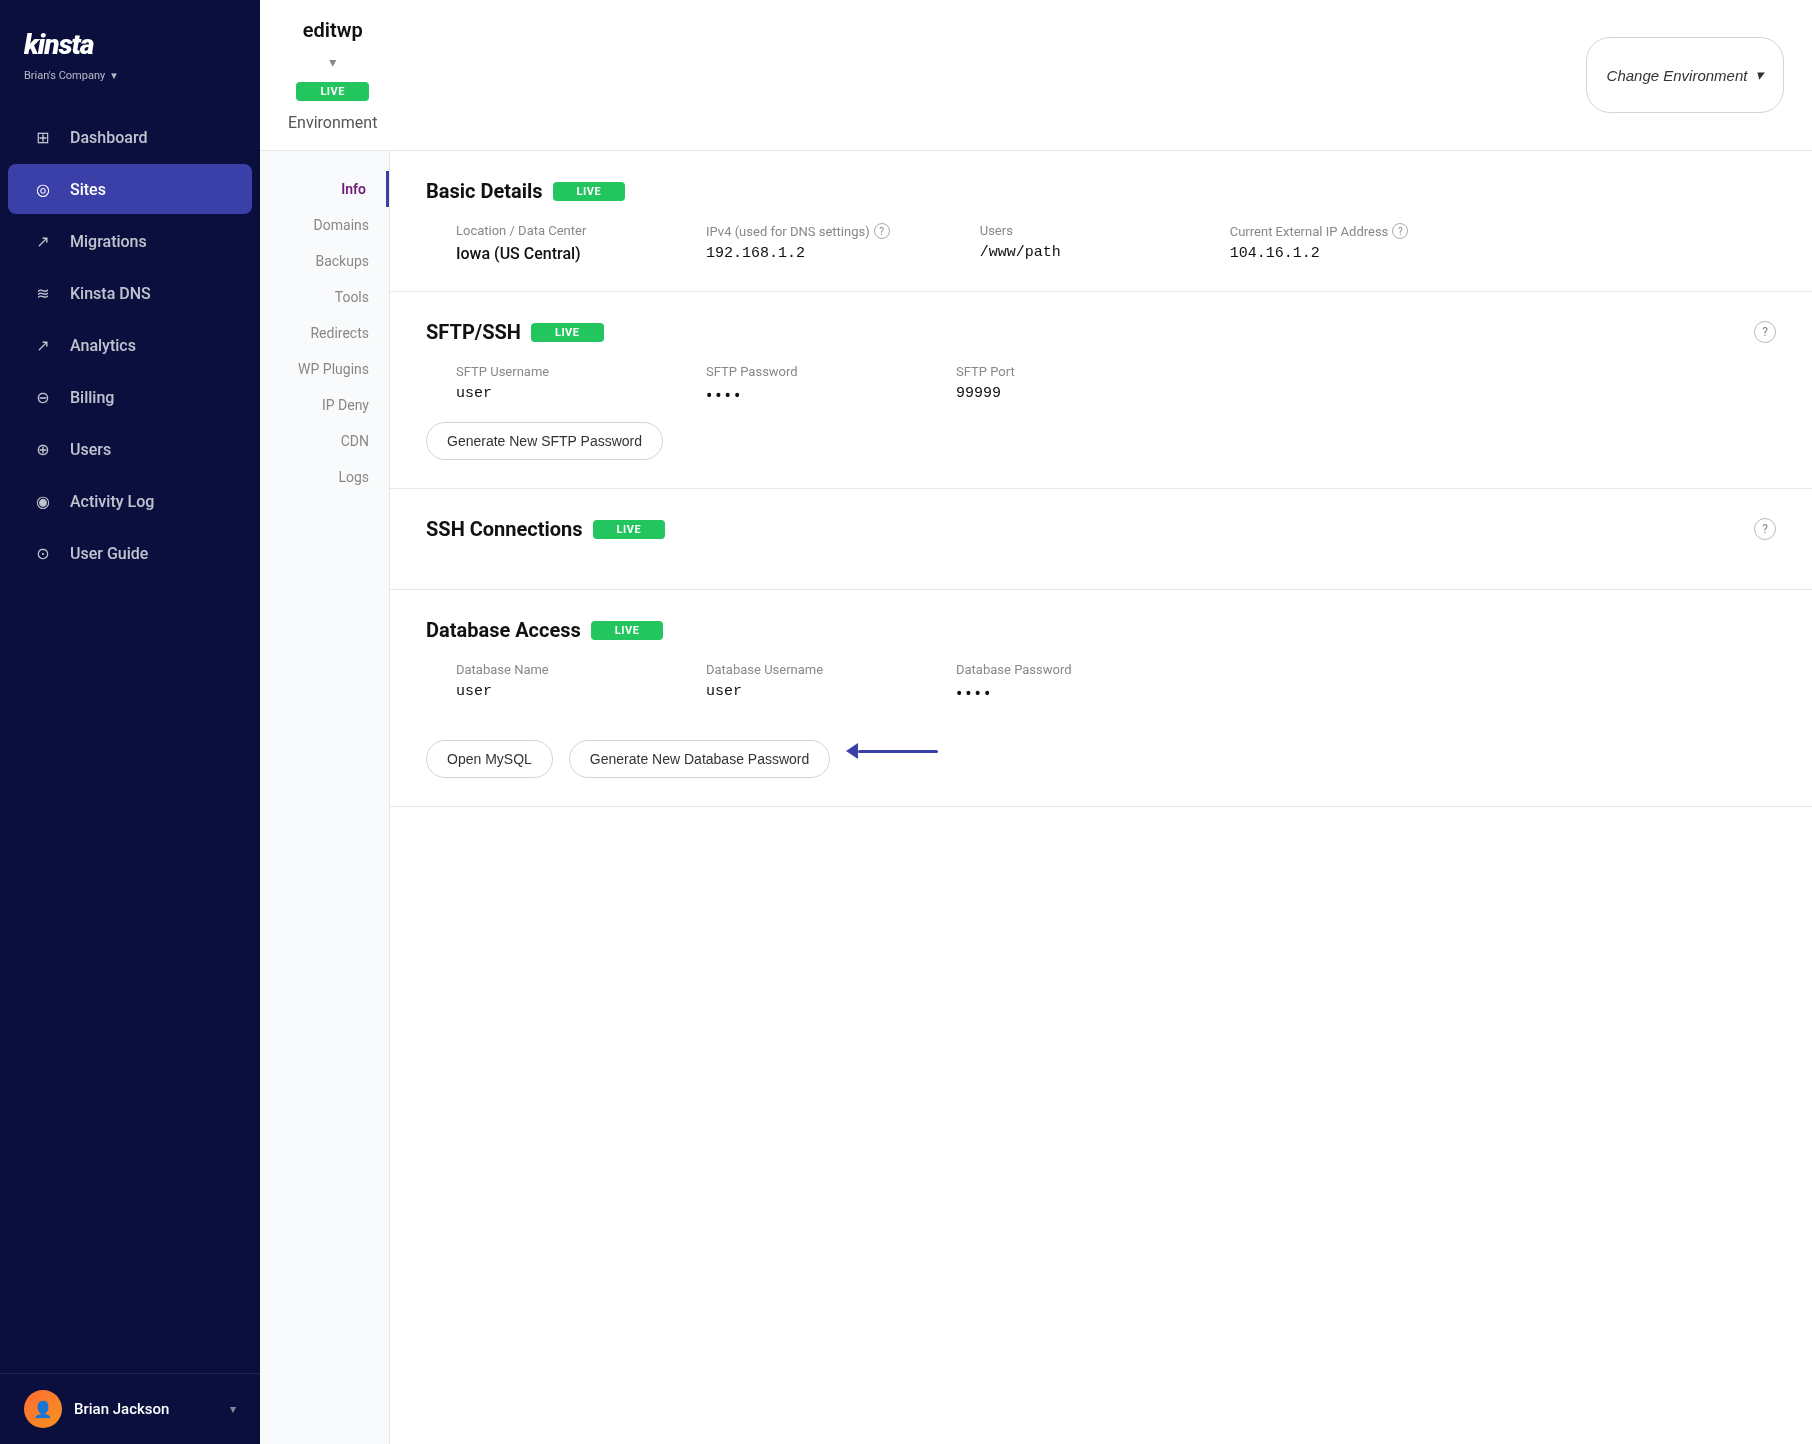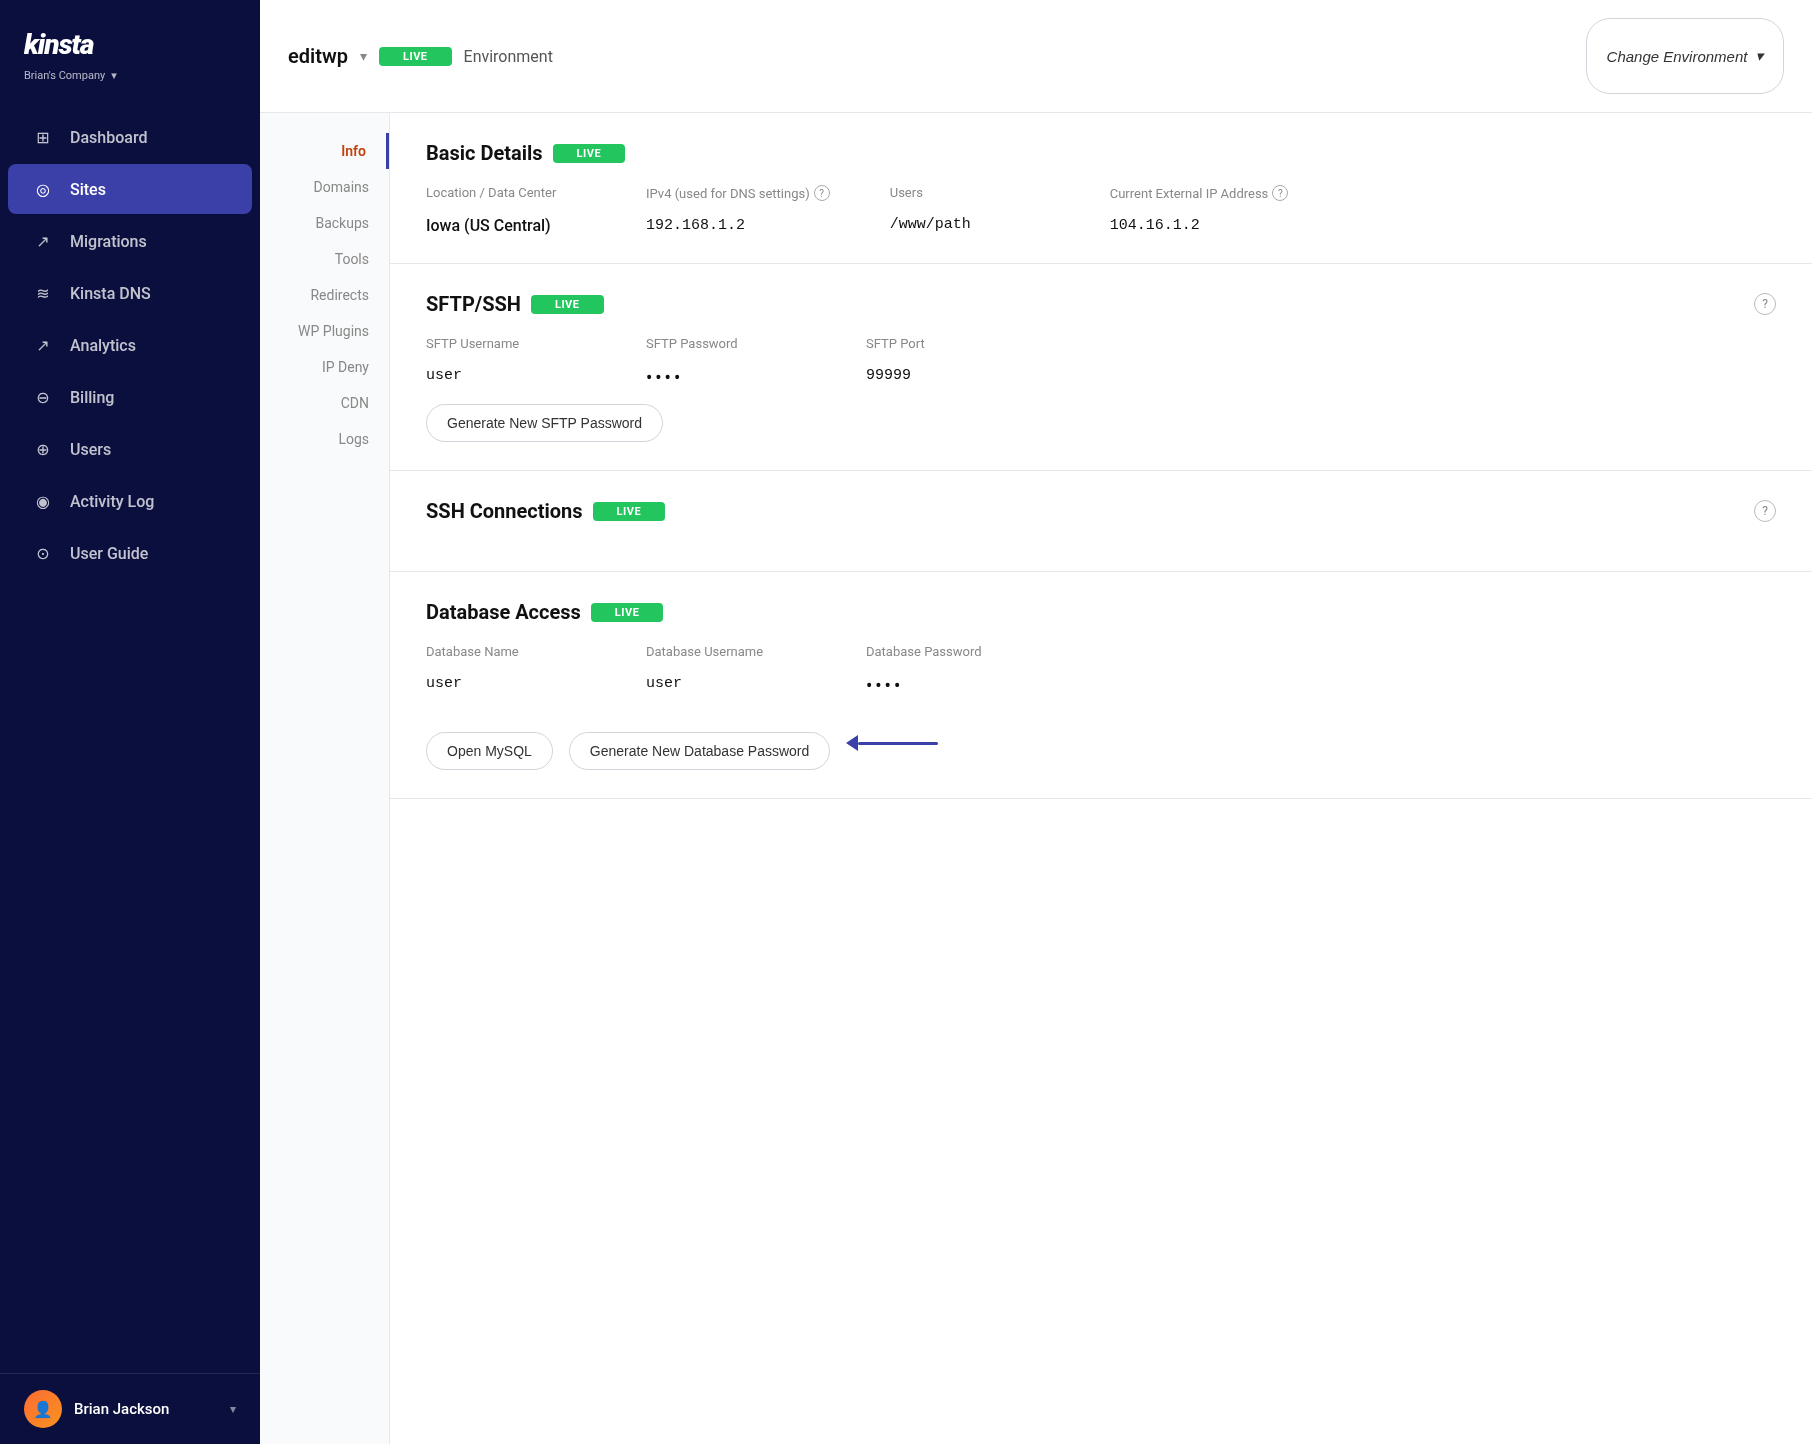--- a/index.html
+++ b/index.html
@@ -95,21 +95,21 @@
     
     .topbar {
       background: white;
       padding: 18px 28px;
       display: flex;
       align-items: center;
       justify-content: space-between;
       border-bottom: 1px solid #e5e7eb;
       flex-shrink: 0;
     }
-    .topbar-left { display: flex; align-items: center; gap: 12px; }
+    .topbar-left { display: flex; align-items: center; gap: 12px; flex-direction: column; }
     .site-name { font-size: 20px; font-weight: 600; color: #111; }
     .site-chevron { color: #888; font-size: 14px; cursor: pointer; }
     .live-badge {
       background: #22c55e;
       color: white;
       font-size: 11px;
       font-weight: 700;
       padding: 3px 24px;
       border-radius: 4px;
       letter-spacing: 0.5px;
@@ -145,21 +145,21 @@
     }
     .subnav-item {
       padding: 10px 20px;
       font-size: 14px;
       color: #888;
       cursor: pointer;
       text-align: right;
       font-weight: 400;
     }
     .subnav-item.active {
-      color: #c2410c;
+      color: #701a75;
       font-weight: 600;
       border-right: 3px solid #3b3fa8;
     }
 
     
     .page-content {
       flex: 1;
       overflow-y: auto;
       background: white;
     }
@@ -175,21 +175,21 @@
       gap: 10px;
       margin-bottom: 20px;
     }
     .section-title h2 { font-size: 20px; font-weight: 700; color: #111; }
 
     .fields-row {
       display: flex;
       gap: 60px;
       flex-wrap: wrap;
     }
-    .field-group { display: flex; flex-direction: column; gap: 16px; min-width: 160px; }
+    .field-group { display: flex; flex-direction: column; gap: 6px; min-width: 160px; margin-left: 30px; }
     .field-label {
       font-size: 13px;
       color: #888;
       display: flex;
       align-items: center;
       gap: 4px;
     }
     .field-value {
       font-size: 16px;
       color: #111;

